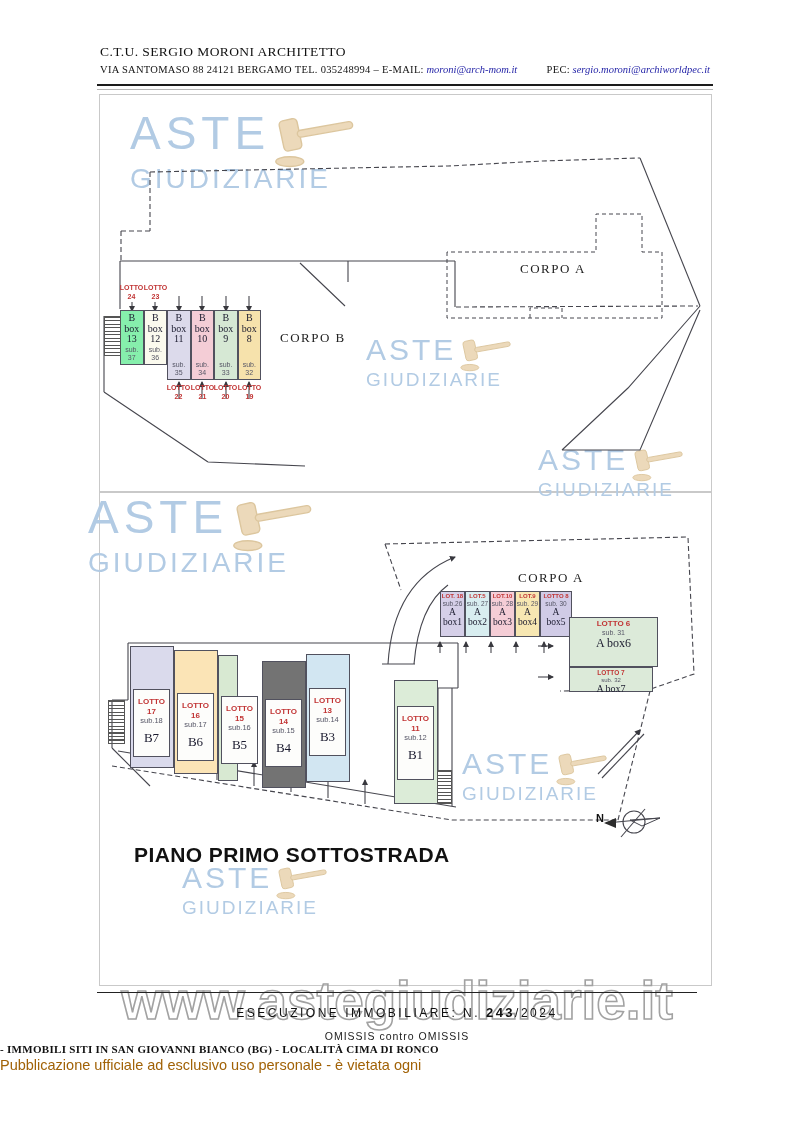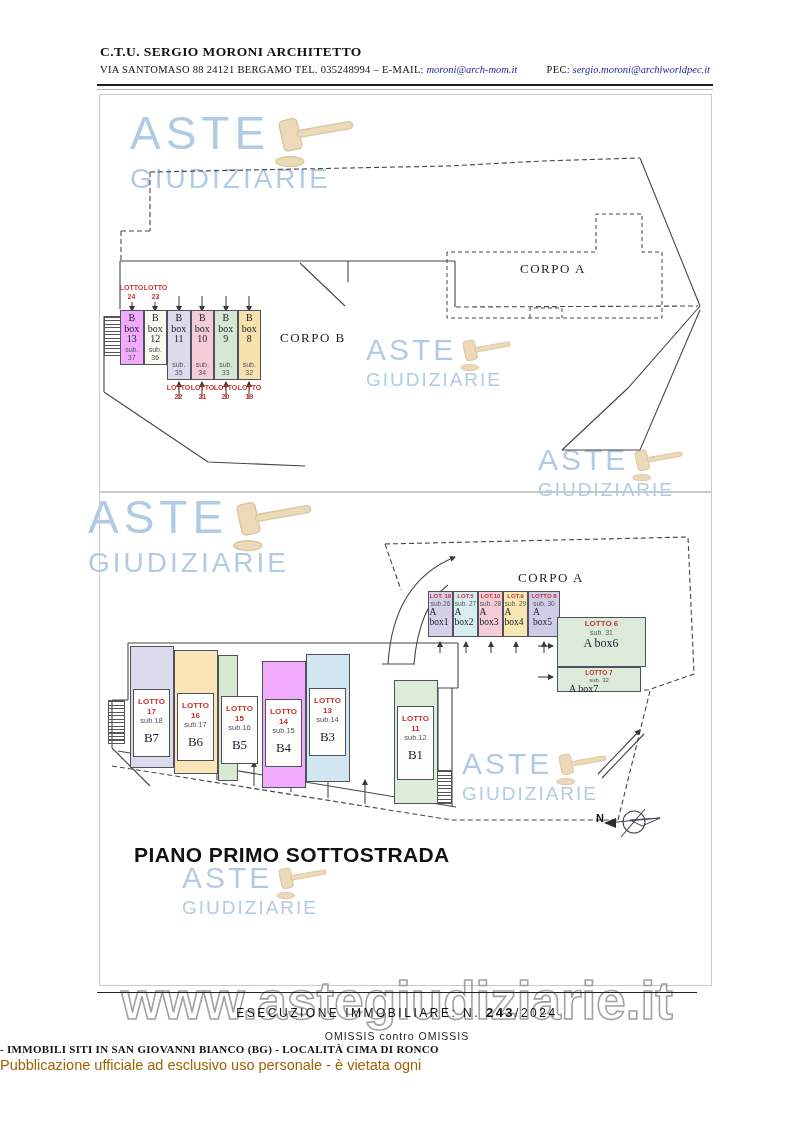--- a/index.html
+++ b/index.html
@@ -1,20 +1,20 @@
 <!DOCTYPE html>
 <html><head>
 <meta charset="utf-8">
 <style>
   html,body{margin:0;padding:0;background:#e8e8e8;}
   .page{position:relative;width:794px;height:1123px;background:#ffffff;margin:0 auto;
         font-family:"Liberation Sans",sans-serif;overflow:hidden;}
   
   .hdr-name{position:absolute;left:100px;top:44px;font-family:"Liberation Serif",serif;
-            font-weight:bold;font-variant:small-caps;font-size:13.5px;color:#111;letter-spacing:.4px;z-index:4;}
+            font-weight:normal;font-variant:small-caps;font-size:13.5px;color:#111;letter-spacing:.4px;z-index:4;}
   .hdr-line2{position:absolute;left:100px;top:64px;width:610px;display:flex;justify-content:space-between;
              font-family:"Liberation Serif",serif;font-size:10.5px;color:#111;z-index:4;}
   .hdr-line2 .caps{font-variant:small-caps;letter-spacing:.3px;}
   .mail{color:#2525a8;font-style:italic;}
   .hdr-rule{position:absolute;left:97px;top:84px;width:616px;border-top:2px solid #1c1c1c;z-index:4;}
   .hdr-rule2{position:absolute;left:97px;top:89px;width:616px;border-top:1px solid #b5b5b5;z-index:4;}
   
   .panel{position:absolute;border:1px solid #c9c9c9;background:#fff;z-index:0;}
   
   .wm{position:absolute;color:#b2cbe4;z-index:1;font-family:"Liberation Sans",sans-serif;line-height:.95;}
@@ -31,21 +31,21 @@
   .north{position:absolute;font-weight:bold;font-size:11px;color:#111;z-index:4;}
   
   .pbox{position:absolute;border:1px solid #51515e;box-sizing:border-box;display:flex;flex-direction:column;
         align-items:center;text-align:center;z-index:3;}
   .bname{font-family:"Liberation Serif",serif;font-size:10px;line-height:1.05;color:#1a1a2e;margin-top:2px;width:20px;}
   .bsub{font-size:7px;line-height:1.15;color:#565666;margin-top:auto;padding-bottom:2px;}
   .lotto-tag{position:absolute;width:25px;font-size:7px;font-weight:bold;line-height:1.35;color:#c13434;
              text-align:center;z-index:4;}
   
   .abox{position:absolute;border:1px solid #51515e;box-sizing:border-box;display:flex;flex-direction:column;
-        align-items:center;text-align:left;z-index:3;}
+        align-items:center;text-align:center;z-index:3;margin-left:12px;}
   .alotto{font-size:6px;font-weight:bold;line-height:1.2;color:#c13434;margin-top:1px;}
   .asub{font-size:6.5px;line-height:1.1;color:#565666;}
   .aname{font-family:"Liberation Serif",serif;font-size:9.5px;line-height:1;color:#1a1a2e;margin-top:1px;width:22px;}
   .abox-wide .aname{width:36px;font-size:12px;}
   .abox-wide .alotto{font-size:8px;}
   .abox-wide .asub{font-size:7px;}
   .abox-flat .aname{width:60px;font-size:10px;}
   .abox-flat .alotto{font-size:6.5px;}
   .abox-flat .asub{font-size:6px;}
   
@@ -243,21 +243,21 @@
   <div class="corpo" style="left:520px;top:261px">CORPO A</div>
   <div class="corpo" style="left:280px;top:330px">CORPO B</div>
 
   <div class="lotto-tag" style="left:119px;top:283px">LOTTO 24</div>
   <div class="lotto-tag" style="left:143px;top:283px">LOTTO 23</div>
   <div class="lotto-tag" style="left:166px;top:383px">LOTTO 22</div>
   <div class="lotto-tag" style="left:190px;top:383px">LOTTO 21</div>
   <div class="lotto-tag" style="left:213px;top:383px">LOTTO 20</div>
   <div class="lotto-tag" style="left:237px;top:383px">LOTTO 19</div>
 
-  <div class="pbox" style="left: 120px; top: 310px; width: 23.5px; height: 55px; background-color: #f0abfc;">
+  <div class="pbox" style="left: 120px; top: 310px; width: 23.5px; height: 55px; background-color: #86efac;">
     <div class="bname">B box 13</div>
     <div class="bsub">sub. 37</div>
   </div>
   <div class="pbox" style="left: 143.5px; top: 310px; width: 23.5px; height: 55px; background-color: rgb(251, 250, 238);">
     <div class="bname">B box 12</div>
     <div class="bsub">sub. 36</div>
   </div>
   <div class="pbox" style="left: 167px; top: 310px; width: 23.5px; height: 70px; background-color: rgb(220, 218, 235);">
     <div class="bname">B box 11</div>
     <div class="bsub">sub. 35</div>
@@ -330,21 +330,21 @@
       <div class="sname">B6</div>
     </div>
   </div>
   <div class="strip" style="left: 218px; top: 655px; width: 20px; height: 126px; background-color: rgb(216, 233, 210);">
     <div class="strip-panel" style="top:40px;height:68px">
       <div class="slotto">LOTTO 15</div>
       <div class="ssub">sub.16</div>
       <div class="sname">B5</div>
     </div>
   </div>
-  <div class="strip" style="left: 262px; top: 661px; width: 44px; height: 127px; background-color: #f0abfc;">
+  <div class="strip" style="left: 262px; top: 661px; width: 44px; height: 127px; background-color: #737373;">
     <div class="strip-panel" style="top:37px;height:68px">
       <div class="slotto">LOTTO 14</div>
       <div class="ssub">sub.15</div>
       <div class="sname">B4</div>
     </div>
   </div>
   <div class="strip" style="left: 306px; top: 654px; width: 44px; height: 128px; background-color: rgb(210, 230, 242);">
     <div class="strip-panel" style="top:33px;height:68px">
       <div class="slotto">LOTTO 13</div>
       <div class="ssub">sub.14</div>

